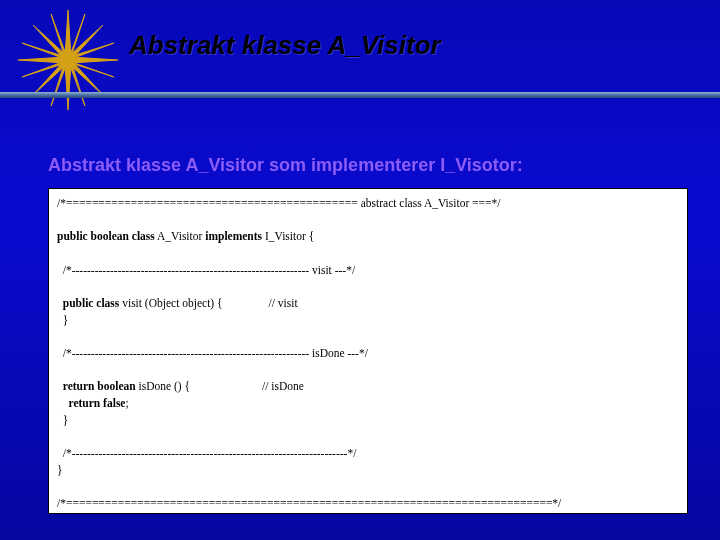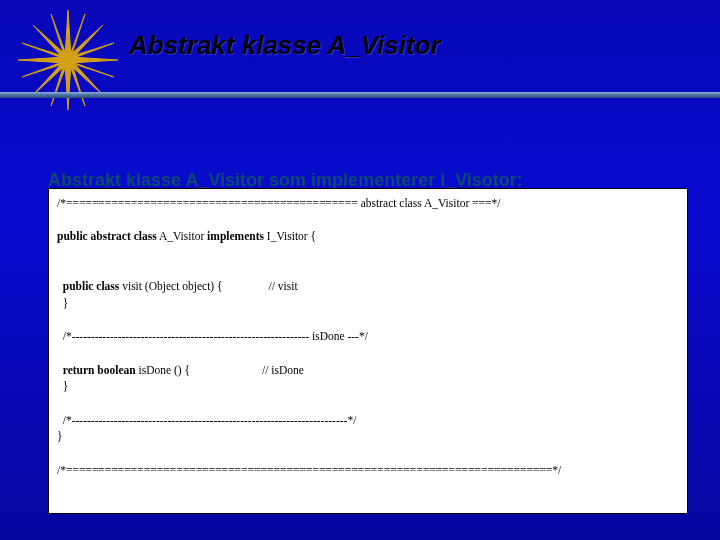--- a/index.html
+++ b/index.html
@@ -33,25 +33,25 @@
   .rule {
     position: absolute;
     top: 92px;
     left: 0;
     width: 100%;
     height: 6px;
     background: linear-gradient(to bottom, #8fb4d6 0%, #4a6fa5 50%, #2a4a7a 100%);
   }
   .subtitle {
     position: absolute;
-    top: 170px;
+    top: 155px;
     left: 48px;
     font-size: 18px;
     font-weight: bold;
-    color: #0c4a6e;
+    color: #8b5cf6;
   }
   .codebox {
     position: absolute;
     top: 188px;
     left: 48px;
     width: 640px;
     height: 326px;
     background: #ffffff;
     border: 1px solid #000;
     padding: 6px 8px;
@@ -92,28 +92,30 @@
 
 <div class="title">Abstrakt klasse   A_Visitor</div>
 
 <div class="rule"></div>
 
 <div class="subtitle">Abstrakt klasse  A_Visitor som implementerer I_Visotor:</div>
 
 <div class="codebox">
   <div>/*============================================= abstract class A_Visitor ===*/</div>
   <div>&nbsp;</div>
-  <div><span class="kw">public abstract class</span><span> A_Visitor </span><span class="kw">implements</span><span> I_Visitor {</span></div>
+  <div><span class="kw">public boolean class</span><span> A_Visitor </span><span class="kw">implements</span><span> I_Visitor {</span></div>
   <div>&nbsp;</div>
+  <div>  /*-------------------------------------------------------------- visit ---*/</div>
   <div>&nbsp;</div>
   <div><span>  </span><span class="kw">public class</span><span> visit (Object object) {                // visit</span></div>
   <div>  }</div>
   <div>&nbsp;</div>
   <div>  /*-------------------------------------------------------------- isDone ---*/</div>
   <div>&nbsp;</div>
   <div><span>  </span><span class="kw">return boolean</span><span> isDone () {                         // isDone</span></div>
+  <div><span>    </span><span class="kw">return false</span><span>;</span></div>
   <div>  }</div>
   <div>&nbsp;</div>
   <div>  /*------------------------------------------------------------------------*/</div>
   <div>}</div>
   <div>&nbsp;</div>
   <div>/*===========================================================================*/</div>
 </div>
 
 </body></html>

